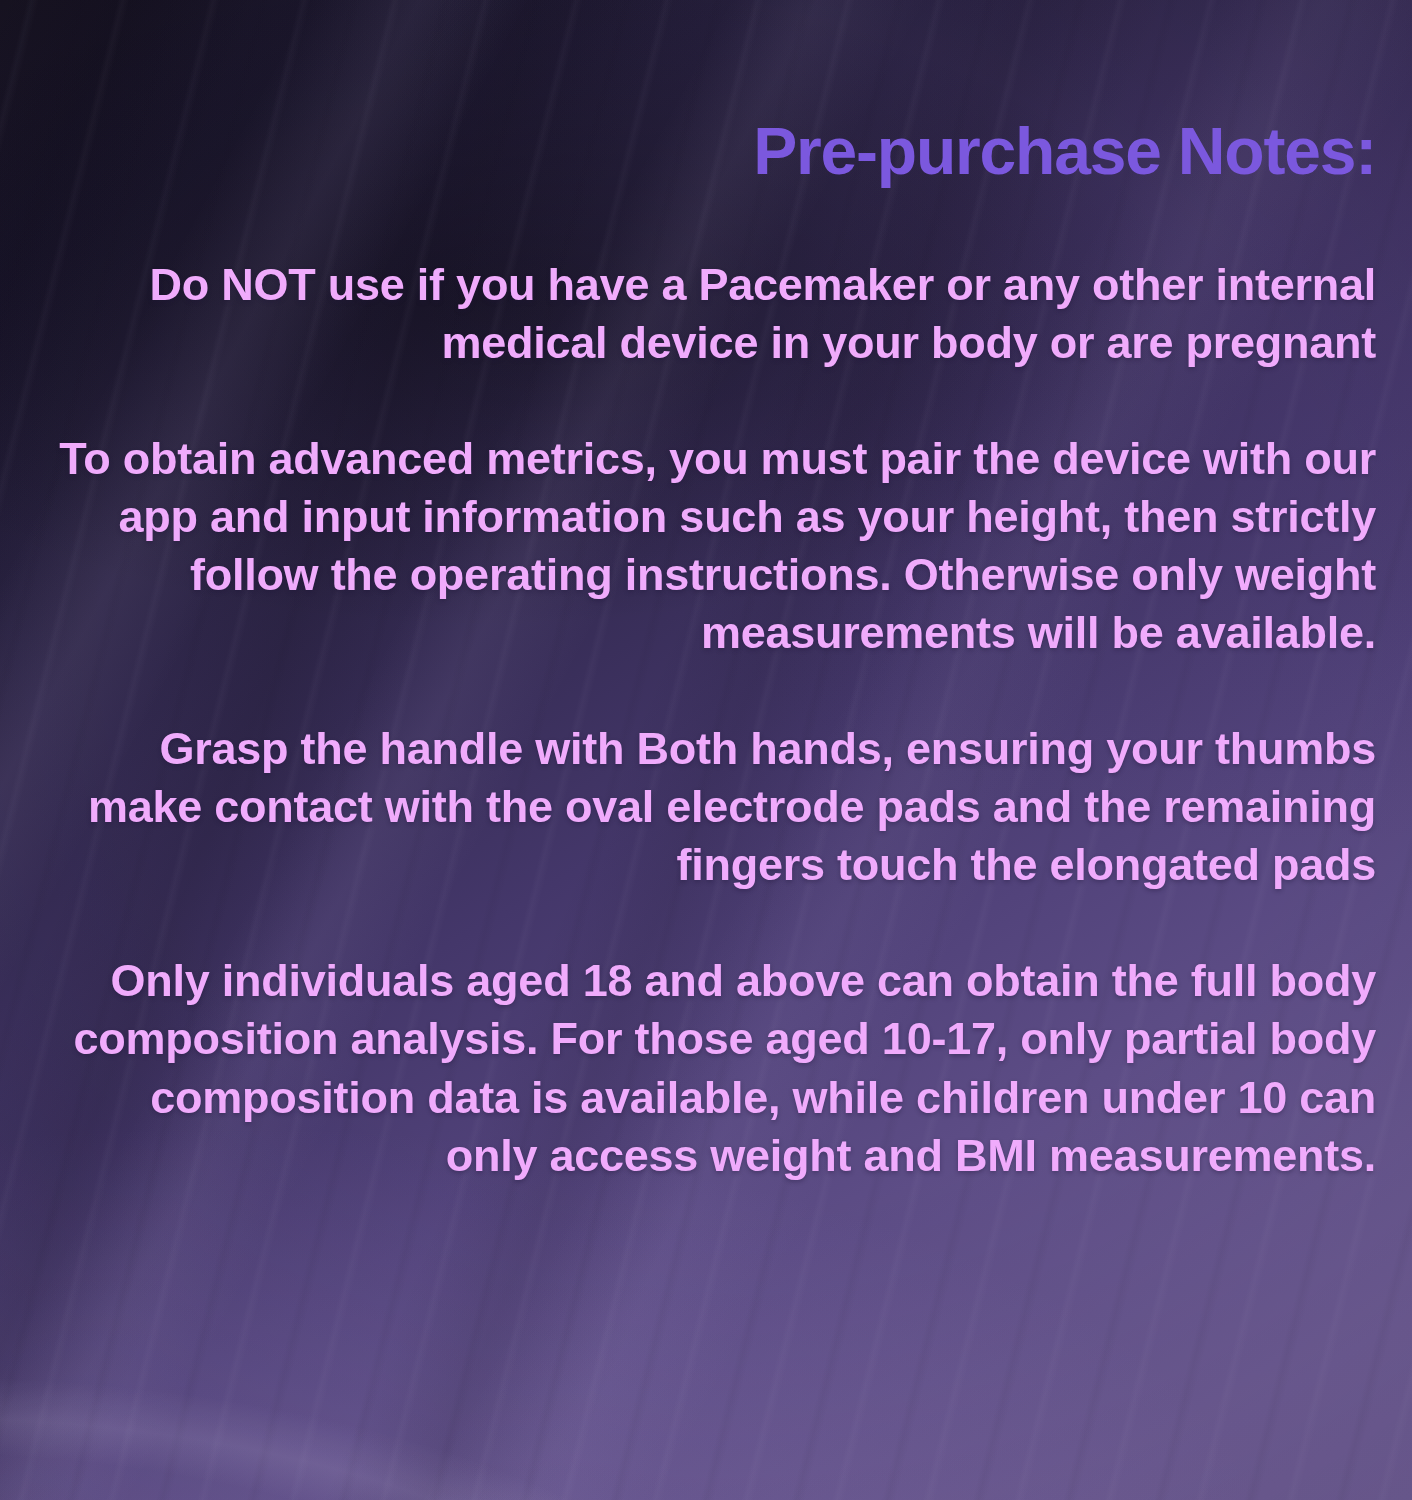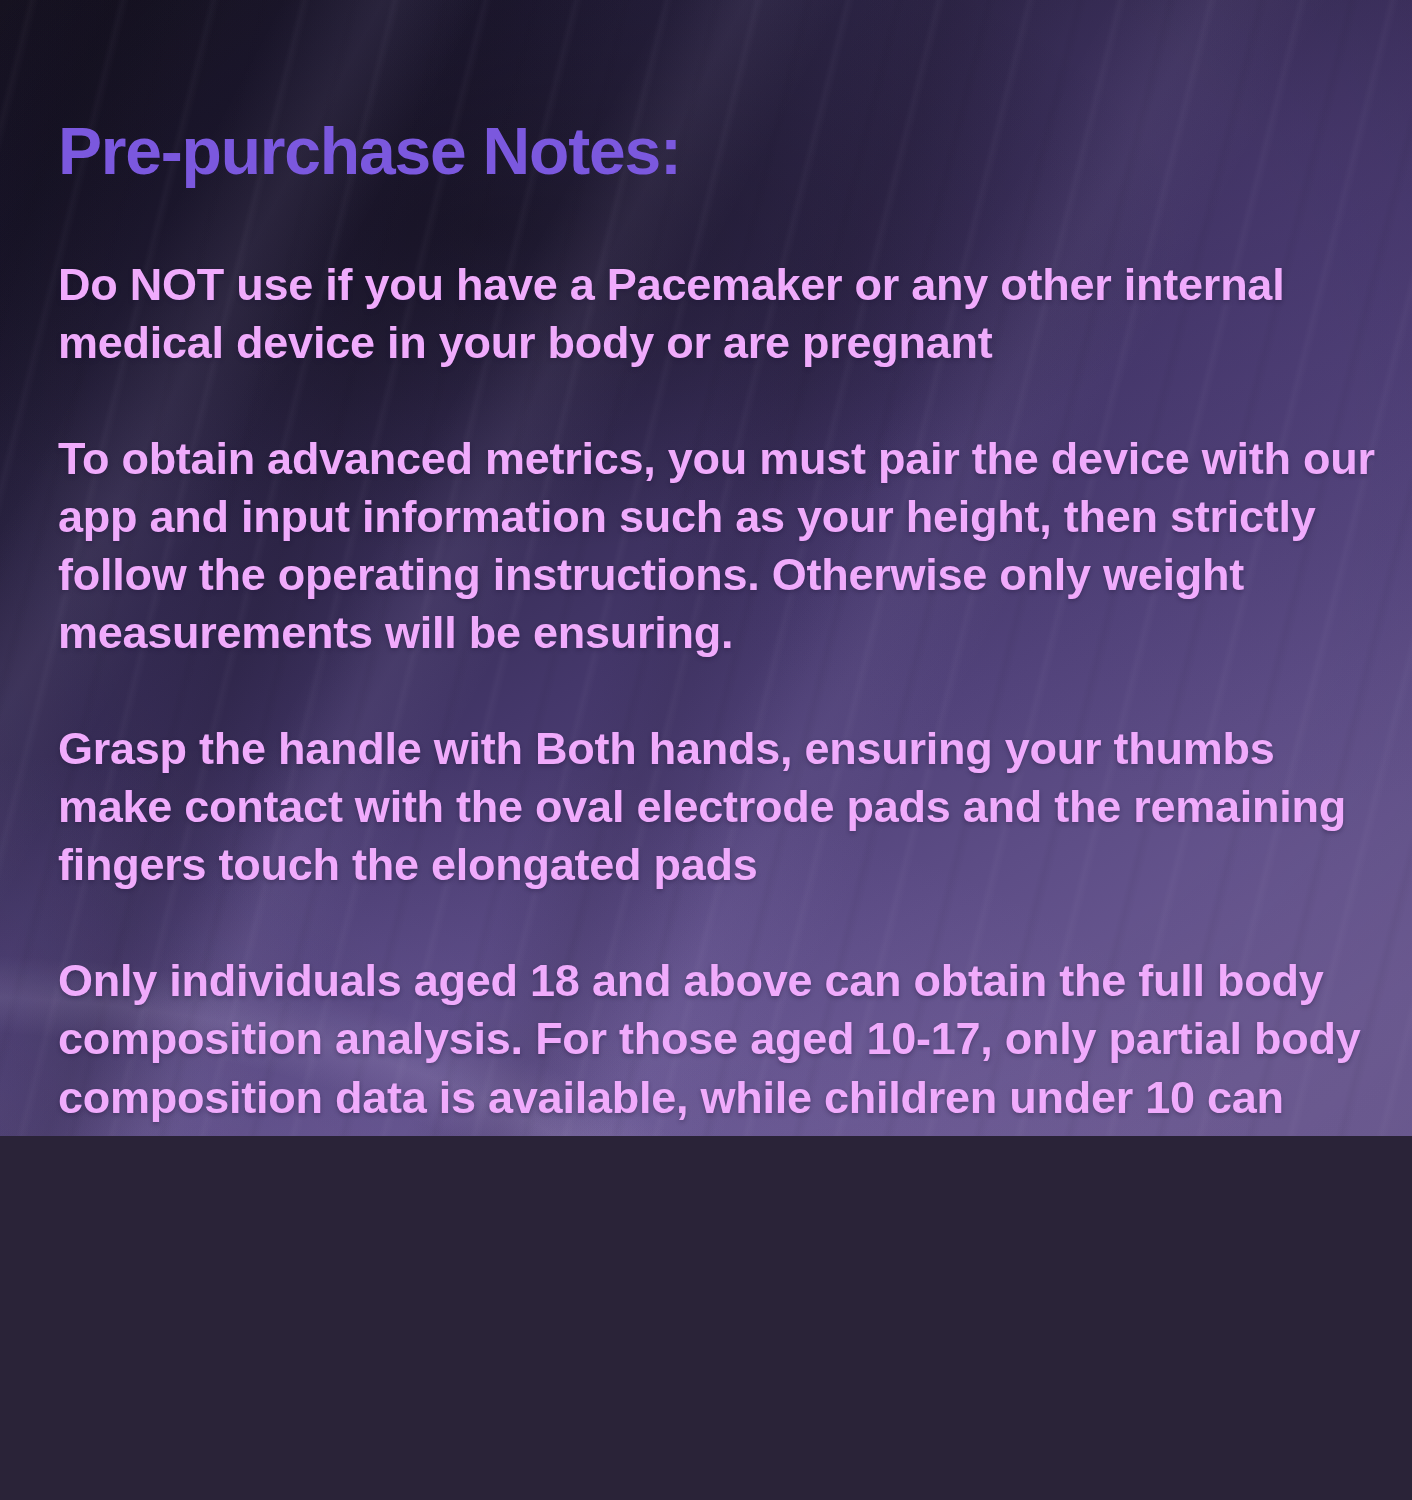--- a/index.html
+++ b/index.html
@@ -7,23 +7,24 @@
     padding: 0;
     background: #2a2338;
   }
   body {
     font-family: "Liberation Sans", sans-serif;
   }
 
   #card {
     position: relative;
     width: 1412px;
-    height: 1136px;
+    height: 1500px;
     overflow: hidden;
     background: #241d33;
+    text-align: right;
   }
 
   
   .bg-layer {
     position: absolute;
     inset: 0;
     pointer-events: none;
   }
   .bg-base {
     background:
@@ -160,20 +161,20 @@
   <div class="bg-layer bg-streaks"></div>
   <div class="bg-layer bg-arc"></div>
   <div class="bg-layer bg-vignette"></div>
 
   <div id="content">
 
     <h1 id="page-title">Pre-purchase Notes:</h1>
 
     <p class="note-paragraph">Do NOT use if you have a Pacemaker or any other internal medical device in your body or are pregnant</p>
 
-    <p class="note-paragraph">To obtain advanced metrics, you must pair the device with our app and input information such as your height, then strictly follow the operating instructions. Otherwise only weight measurements will be ensuring.</p>
+    <p class="note-paragraph">To obtain advanced metrics, you must pair the device with our app and input information such as your height, then strictly follow the operating instructions. Otherwise only weight measurements will be available.</p>
 
     <p class="note-paragraph">Grasp the handle with Both hands, ensuring your thumbs make contact with the oval electrode pads and the remaining fingers touch the elongated pads</p>
 
     <p class="note-paragraph">Only individuals aged 18 and above can obtain the full body composition analysis. For those aged 10-17, only partial body composition data is available, while children under 10 can only access weight and BMI measurements.</p>
 
   </div>
 </div>
 
 </body></html>

